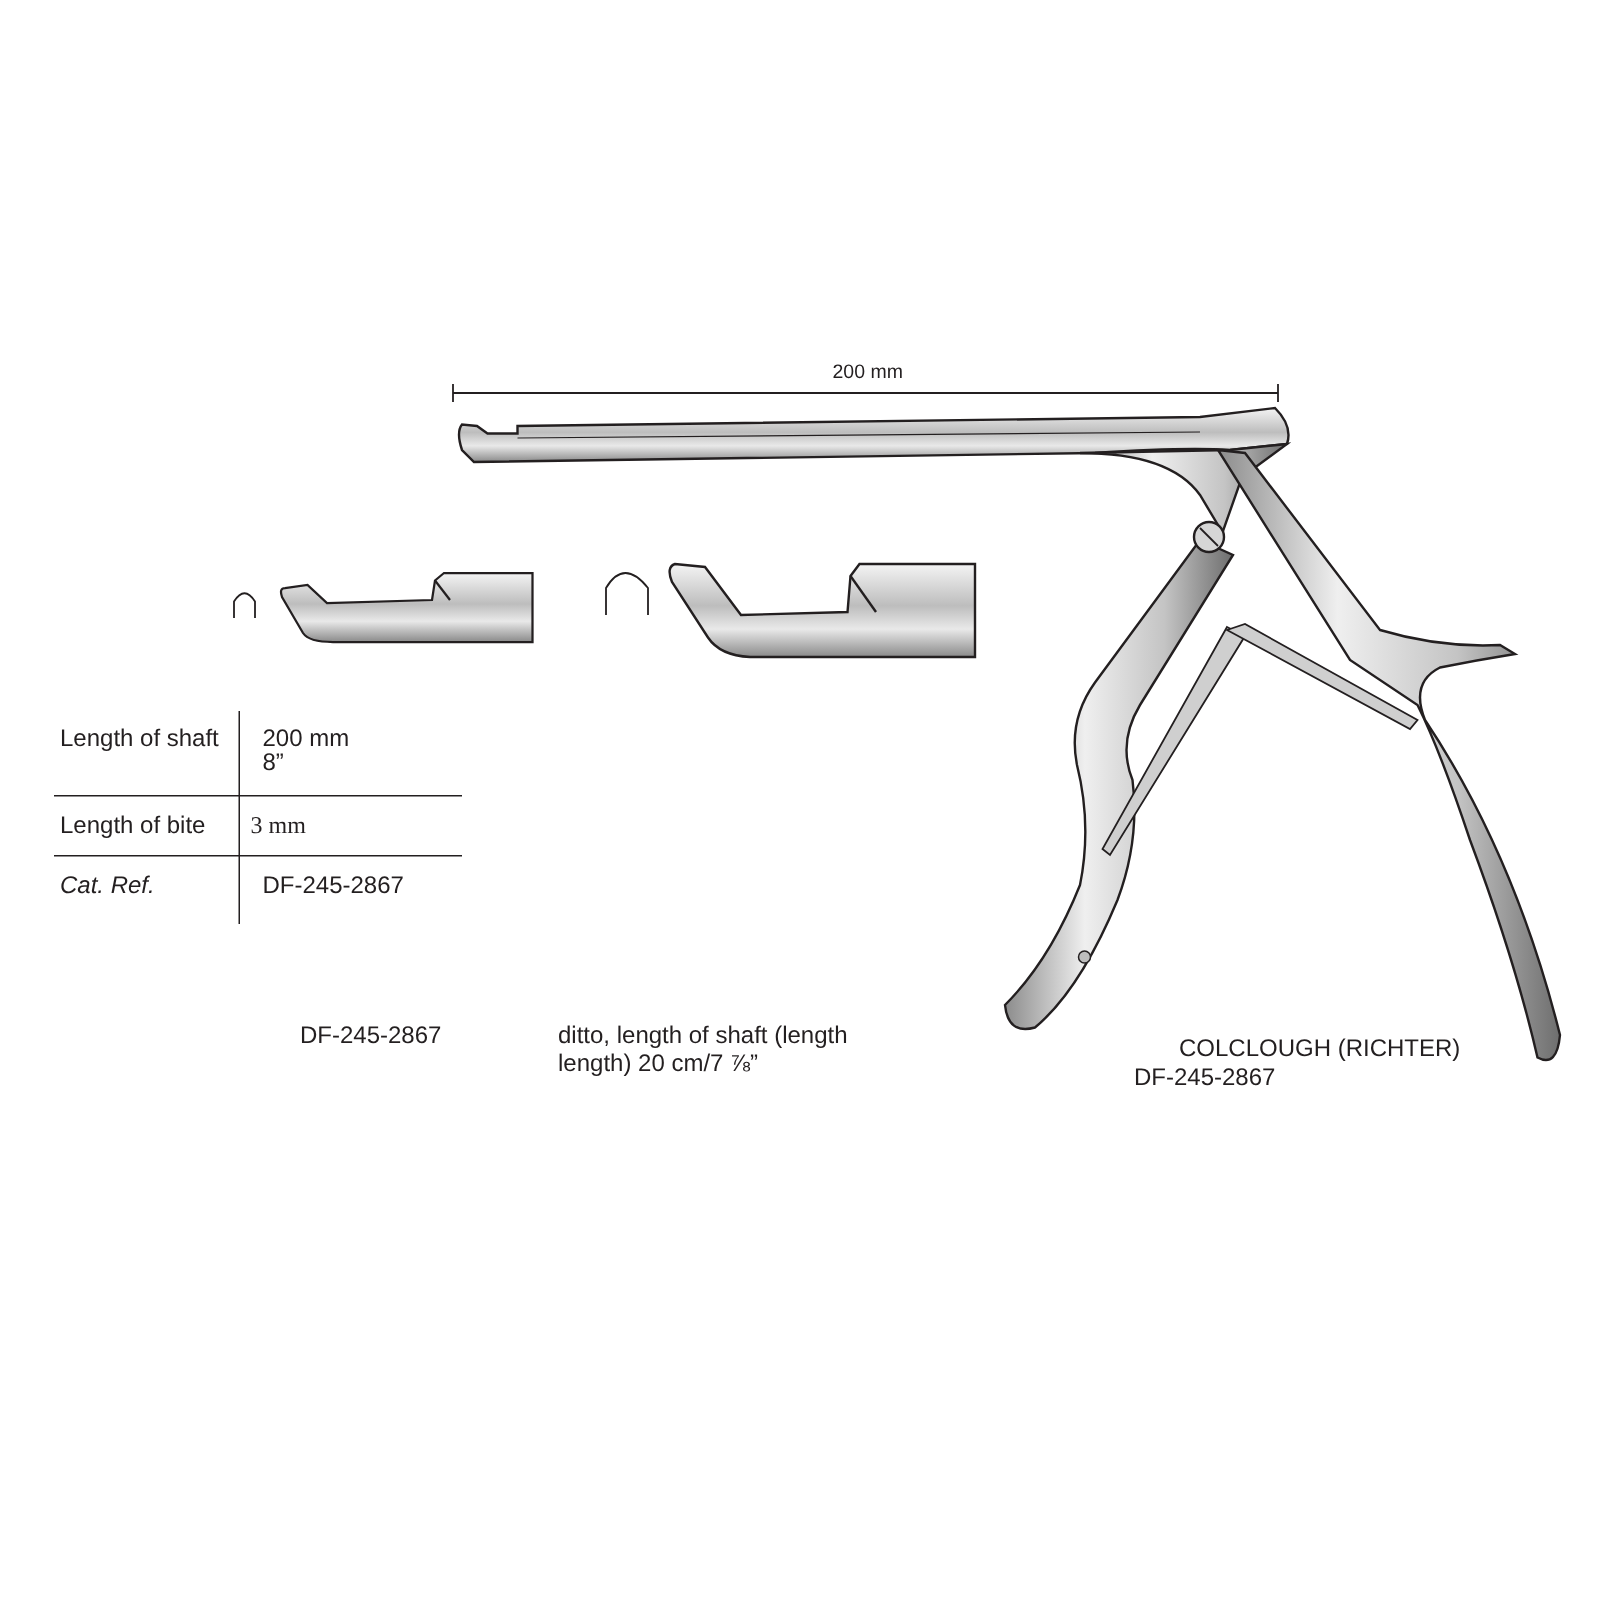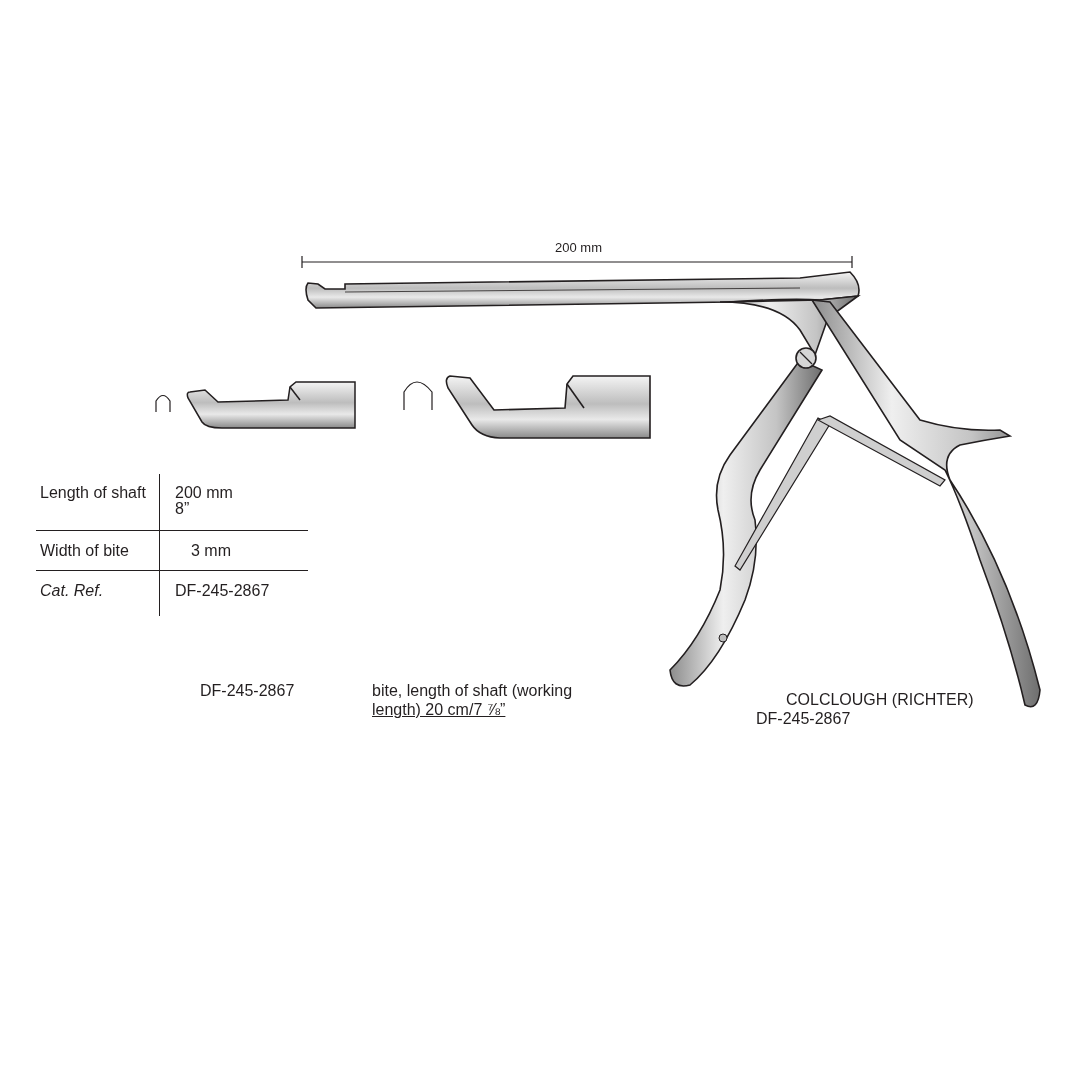--- a/index.html
+++ b/index.html
@@ -78,24 +78,24 @@
 
 <div class="spec-table">
   <div class="vline"></div>
   <div class="hline" style="top:56px;"></div>
   <div class="hline" style="top:96px;"></div>
 
   <div class="cell" style="left:4px; top:10px;">Length of shaft</div>
   <div class="cell" style="left:139px; top:10px;">200 mm</div>
   <div class="cell" style="left:139px; top:26px;">8”</div>
 
-  <div class="cell" style="left:4px; top:68px;">Width of bite</div>
-  <div class="cell" style="left:155px; top:68px;">3 mm</div>
+  <div class="cell" style="left:4px; top:68px;">Length of bite</div>
+  <div class="cell" style="left:131px; top:68px;font-family:Liberation Serif, serif;">3 mm</div>
 
   <div class="cell" style="left:4px; top:108px;font-style:italic;">Cat. Ref.</div>
   <div class="cell" style="left:139px; top:108px;">DF-245-2867</div>
 </div>
 
 <div class="abs txt" style="left:200px; top:681px;">DF-245-2867</div>
-<div class="abs txt" style="left:372px; top:681px;">bite,  length of shaft (working</div>
-<div class="abs txt" style="left:372px; top:700px;text-decoration:underline;">length) 20 cm/7 ⅞”</div>
+<div class="abs txt" style="left:372px; top:681px;">ditto,  length of shaft (length</div>
+<div class="abs txt" style="left:372px; top:700px;">length) 20 cm/7 ⅞”</div>
 <div class="abs txt" style="left:756px; top:690px;margin-left:30px;">COLCLOUGH (RICHTER)</div>
 <div class="abs txt" style="left:756px; top:709px;">DF-245-2867</div>
 
 </body></html>

